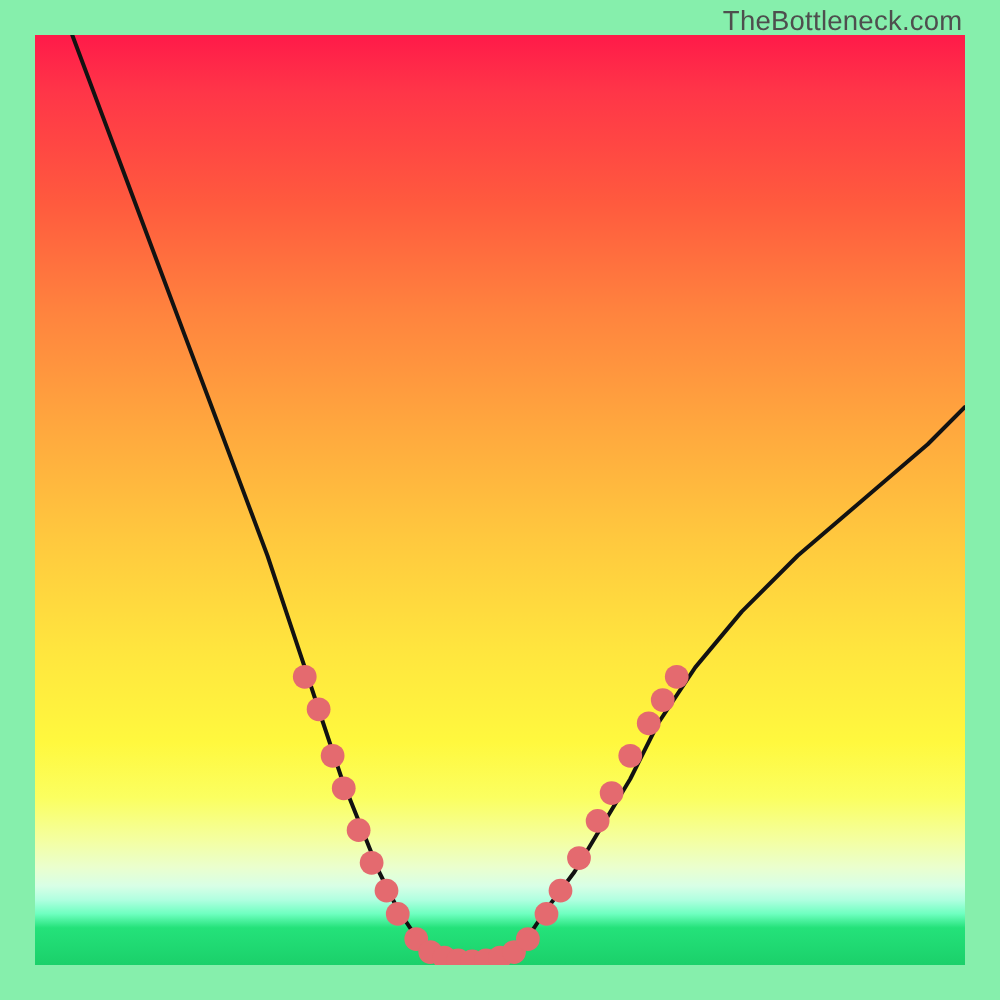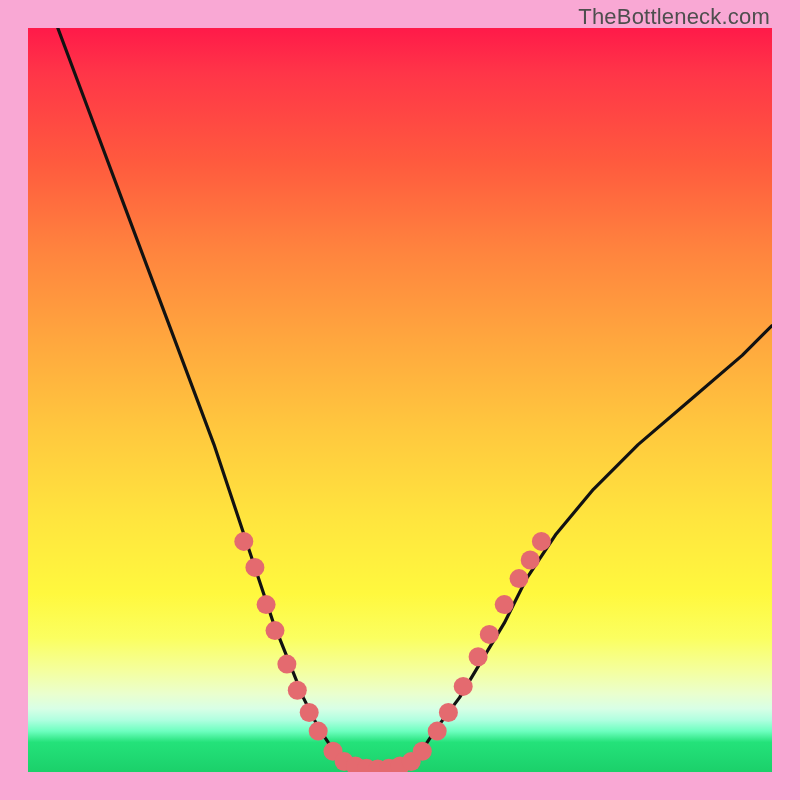--- a/index.html
+++ b/index.html
@@ -8,21 +8,21 @@
     width: 800px;
     height: 800px;
     overflow: hidden;
     background: #000;
     font-family: Arial, Helvetica, sans-serif;
   }
   .frame {
     position: relative;
     width: 800px;
     height: 800px;
-    background: #f9a8d4;
+    background: #86efac;
   }
   .plot-area {
     position: absolute;
     left: 28px;
     top: 28px;
     width: 744px;
     height: 744px;
     overflow: hidden;
   }
   .gradient {

